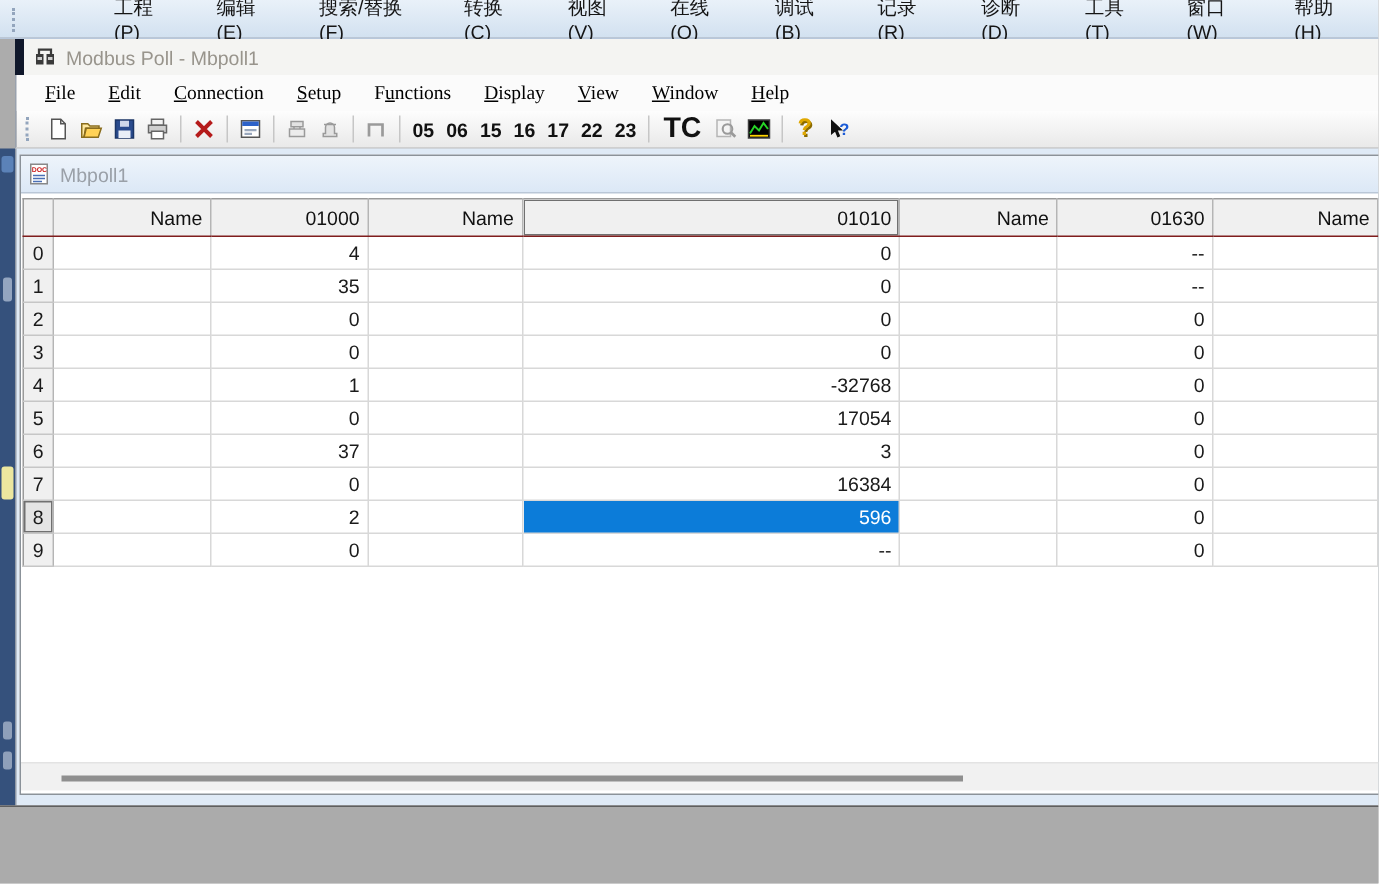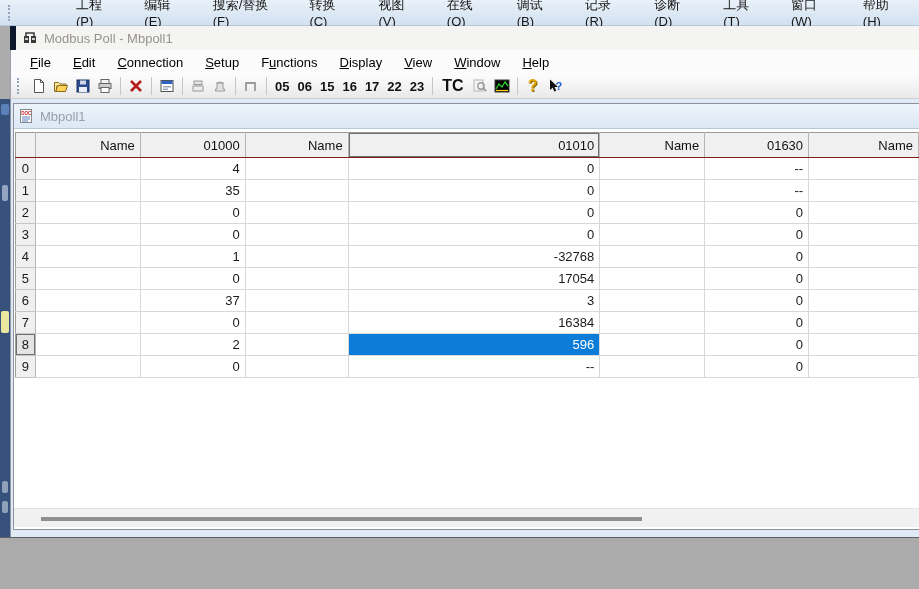--- a/index.html
+++ b/index.html
@@ -26,32 +26,32 @@
     position:absolute; left:10px; top:26px; width:909px; height:24px;
     background:#f4f4f2; border-left:6px solid #0f172a;
     display:flex; align-items:center; padding-left:6px; gap:6px;
   }
   .titlebar .title { font-size:13px; color:#98948c; }
   .menubar {
     position:absolute; left:10px; top:50px; width:909px; height:24px;
     background:#fbfbfb; border-left:1px solid #99a1ad;
     display:flex; align-items:center; padding-left:8px;
   }
-  .menubar .menu-item { padding:3px 11px; font-size:13px; color:#000; }
+  .menubar .menu-item { padding:3px 11px; font-size:13px; color:#000;font-family:Liberation Serif, serif; }
 
   .toolbar {
     position:absolute; left:10px; top:74px; width:909px; height:25px;
     background:linear-gradient(#fdfdfd,#e9e9e9);
     border-left:1px solid #99a1ad; border-bottom:1px solid #cfcfcf;
     display:flex; align-items:center; padding-left:4px;
   }
   .tb-icon { width:22px; height:22px; display:flex; align-items:center; justify-content:center; }
   .tb-sep { width:1px; height:18px; background:#c6c6c6; margin:0 4px; }
   .tb-num { font-weight:bold; font-size:13px; color:#111; padding:2px 4px; }
-  .tb-text { font-weight:bold; font-size:16px; color:#111; padding:2px 5px; }
+  .tb-text { font-weight:bold; font-size:19px; color:#111; padding:2px 5px; }
   .help-q { font-weight:bold; font-size:16px; color:#e0a800; text-shadow:1px 1px 0 #8a6a00; }
 
   
   .mdi {
     position:absolute; left:10px; top:99px; width:909px; height:438px;
     background:#dfeaf6; border-left:1px solid #8f98a5;
   }
   .left-strip { position:absolute; left:0; top:99px; width:10px; height:438px; background:#35517c; }
   .left-strip .chip { position:absolute; border-radius:2px; }
   .chip-blue   { left:1px; top:5px;  width:8px; height:11px; background:#5b82b8; }

